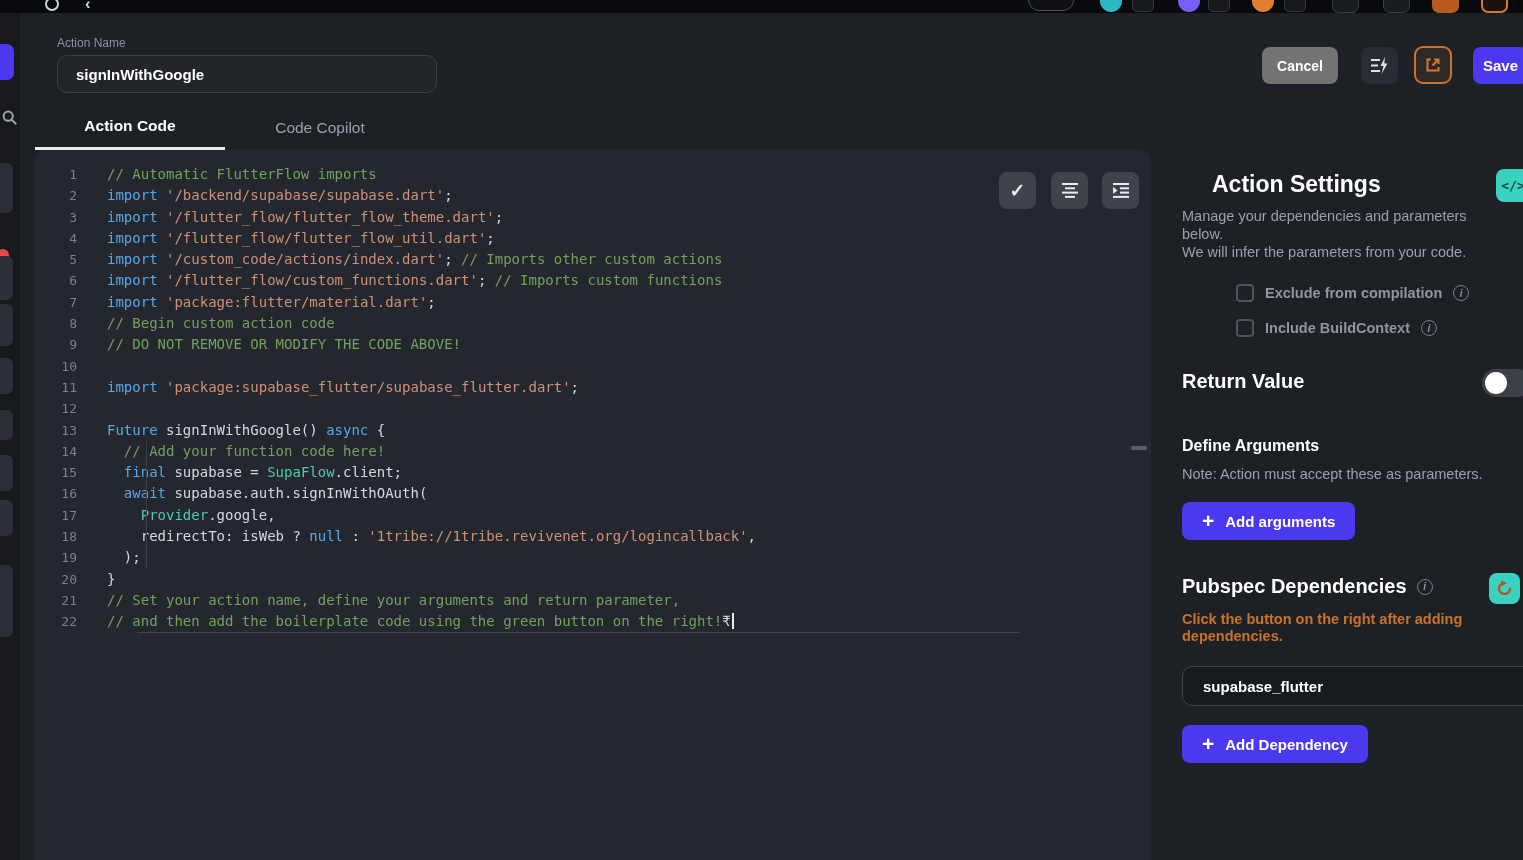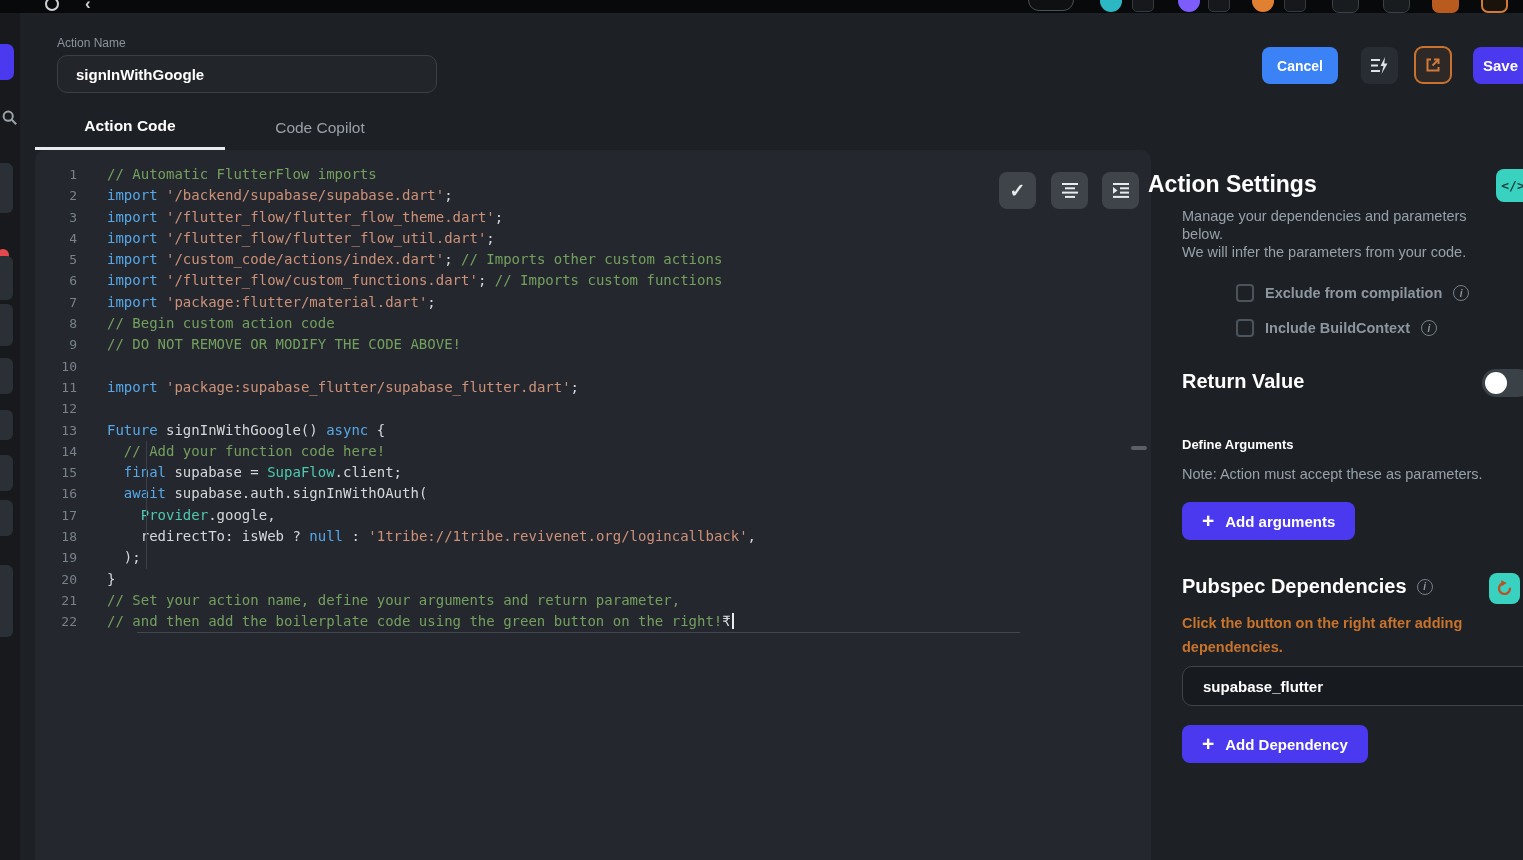--- a/index.html
+++ b/index.html
@@ -25,21 +25,21 @@
   .sidebar { position:absolute; left:0; top:13px; width:20px; bottom:0; background:#17191d; z-index:30; }
   .sb-active { position:absolute; left:0; top:31px; width:14px; height:36px; background:#4b39ef; border-radius:0 7px 7px 0; }
   .sb-search { position:absolute; left:2px; top:97px; }
   .sb-box { position:absolute; left:0; width:13px; background:#2b3036; border-radius:0 6px 6px 0; }
   .sb-dot { position:absolute; left:-3px; top:236px; width:12px; height:12px; border-radius:50%; background:#e5484d; }
   
   .main { position:absolute; left:20px; top:13px; right:0; bottom:0; background:#1d2126; }
   .an-label { position:absolute; left:37px; top:23px; font-size:12px; color:#8a939b; }
   .an-input { position:absolute; left:37px; top:42px; width:380px; height:38px; border:1px solid #3a4047; border-radius:10px;
               background:#22262b; color:#fff; font-size:15px; font-weight:bold; display:flex; align-items:center; padding-left:18px; }
-  .btn-cancel { position:absolute; left:1242px; top:34px; width:76px; height:37px; border-radius:8px; background:#3b82f6;
+  .btn-cancel { position:absolute; left:1242px; top:34px; width:76px; height:37px; border-radius:8px; background:#737373;
                 color:#fff; font-weight:bold; font-size:14px; display:flex; align-items:center; justify-content:center; cursor:pointer; }
   .btn-format { position:absolute; left:1341px; top:34px; width:37px; height:37px; border-radius:8px; background:#282d33;
                 display:flex; align-items:center; justify-content:center; cursor:pointer; }
   .btn-external { position:absolute; left:1394px; top:33px; width:38px; height:38px; border-radius:9px; border:2px solid #c9722f;
                   background:rgba(201,114,47,0.10); display:flex; align-items:center; justify-content:center; cursor:pointer; }
   .btn-save { position:absolute; left:1453px; top:34px; width:55px; height:37px; border-radius:8px; background:#4b39ef;
               color:#fff; font-weight:bold; font-size:15px; display:flex; align-items:center; justify-content:center; cursor:pointer; }
   
   .tab { position:absolute; top:92px; width:190px; height:45px; display:flex; align-items:center; justify-content:center;
          font-size:15.5px; cursor:pointer; }
@@ -57,46 +57,46 @@
   .tk-ty { color:#4ec9b0; }
   .tk-pl { color:#d4d8dc; }
   .code-line.current::after { content:""; position:absolute; left:102px; width:883px; bottom:0; border-bottom:1px solid #41474e; }
   .caret { display:inline-block; width:2px; height:16px; background:#e8ebee; vertical-align:-3px; margin-left:1px; }
   .indent-guide { position:absolute; left:111px; top:291px; width:1px; height:128px; background:#3a4047; }
   .ed-btn { position:absolute; top:22px; width:37px; height:37px; border-radius:8px; background:#3f444b; color:#e8ebee;
             display:flex; align-items:center; justify-content:center; font-size:19px; font-weight:bold; cursor:pointer; }
   .ed-btn-check { left:964px; } .ed-btn-align { left:1016px; } .ed-btn-indent { left:1067px; }
   .ed-dash { position:absolute; right:4px; top:296px; width:16px; height:4px; border-radius:2px; background:#596068; cursor:row-resize; }
   
-  .rp-title { position:absolute; left:1128px; top:158px; font-size:23px; font-weight:bold; color:#fff; }
+  .rp-title { position:absolute; left:1192px; top:158px; font-size:23px; font-weight:bold; color:#fff; }
   .rp-codebtn { position:absolute; left:1476px; top:156px; width:34px; height:33px; border-radius:8px; background:#39d2c0;
                 color:#123c35; font-family:"DejaVu Sans Mono", monospace; font-weight:bold; font-size:13px;
                 display:flex; align-items:center; justify-content:center; cursor:pointer; }
   .rp-desc { position:absolute; left:1162px; top:194px; width:302px; font-size:14.5px; line-height:18px; color:#97a1a9; }
   .rp-check { position:absolute; left:1172px; display:flex; align-items:center; gap:11px; cursor:pointer;margin-left:44px; }
   .rp-check-1 { top:271px; } .rp-check-2 { top:306px; }
   .cb-box { width:18px; height:18px; border:2px solid #4c545b; border-radius:4px; background:transparent; }
   .cb-label { font-size:14.5px; font-weight:bold; color:#8d969e; }
   .info-i { width:16px; height:16px; border-radius:50%; border:1.5px solid #767f87; color:#8d969e; font-size:10px; font-weight:bold;
             display:flex; align-items:center; justify-content:center; font-style:italic; cursor:pointer; }
   .rp-return-label { position:absolute; left:1162px; top:357px; font-size:20px; font-weight:bold; color:#fff; }
   .toggle { position:absolute; left:1462px; top:356px; width:50px; height:28px; border-radius:14px; background:#3a4147; cursor:pointer; }
   .toggle .knob { position:absolute; left:3px; top:3px; width:22px; height:22px; border-radius:50%; background:#fff; }
-  .rp-args-title { position:absolute; left:1162px; top:424px; font-size:13px; font-weight:bold; color:#fff; }
+  .rp-args-title { position:absolute; left:1162px; top:424px; font-size:16px; font-weight:bold; color:#fff; }
   .rp-args-note { position:absolute; left:1162px; top:453px; font-size:14.5px; color:#97a1a9; }
   .btn-primary { position:absolute; left:1162px; height:38px; padding:0 20px; border-radius:8px; background:#4b39ef; color:#fff;
                  display:flex; align-items:center; gap:11px; font-weight:bold; font-size:15px; cursor:pointer; }
   .btn-add-args { top:489px; }
   .btn-add-dep { top:712px; }
   .plus-glyph { font-size:21px; font-weight:bold; line-height:1; margin-top:-2px; }
   .rp-pub-title { position:absolute; left:1162px; top:562px; display:flex; align-items:center; gap:10px; }
   .rp-pub-title .txt { font-size:20px; font-weight:bold; color:#fff; }
   .btn-refresh { position:absolute; left:1469px; top:560px; width:31px; height:31px; border-radius:8px; background:#39d2c0;
                  display:flex; align-items:center; justify-content:center; cursor:pointer; }
-  .rp-warning { position:absolute; left:1162px; top:598px; width:300px; font-size:14.5px; font-weight:bold; line-height:24px; color:#c8732c; }
+  .rp-warning { position:absolute; left:1162px; top:598px; width:300px; font-size:14.5px; font-weight:bold; line-height:17px; color:#c8732c; }
   .dep-field { position:absolute; left:1162px; top:653px; width:388px; height:40px; border:1px solid #3d444b; border-radius:10px;
                background:#171b20; display:flex; align-items:center; padding:0 16px 0 20px; cursor:text; }
   .dep-text { flex:1; color:#fff; font-weight:bold; font-size:15px; }
   .dep-close { color:#99a2aa; font-size:17px; cursor:pointer; }
 </style>
 </head>
 <body>
 
 <div class="topbar">
   <div class="tb-item ring-icon"></div>

